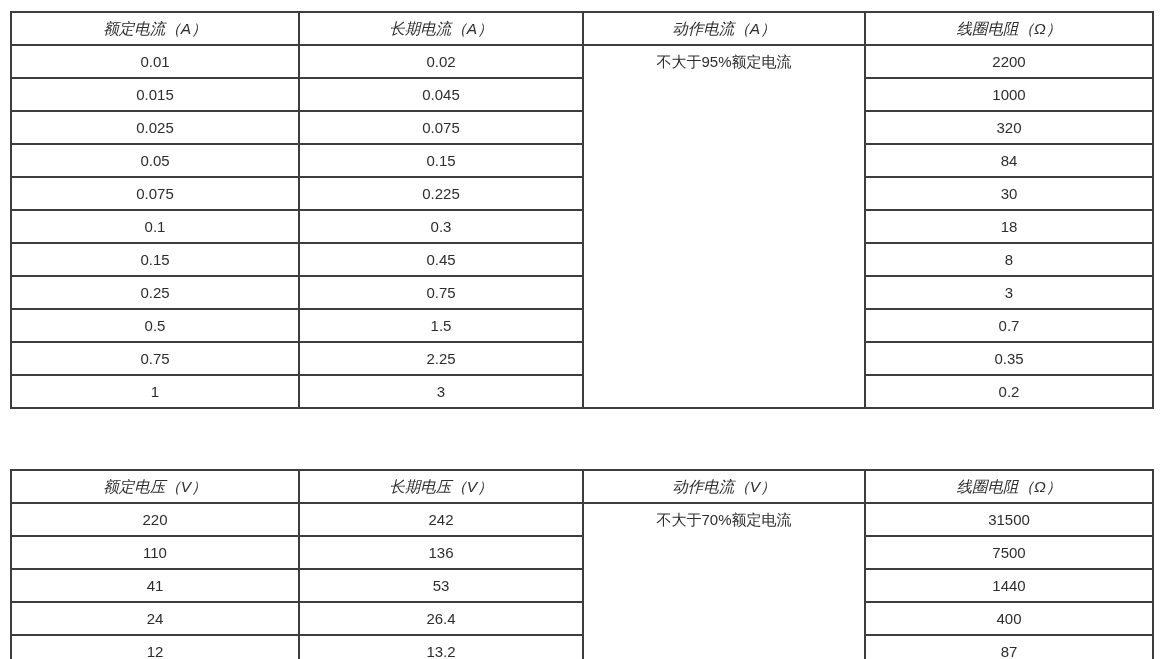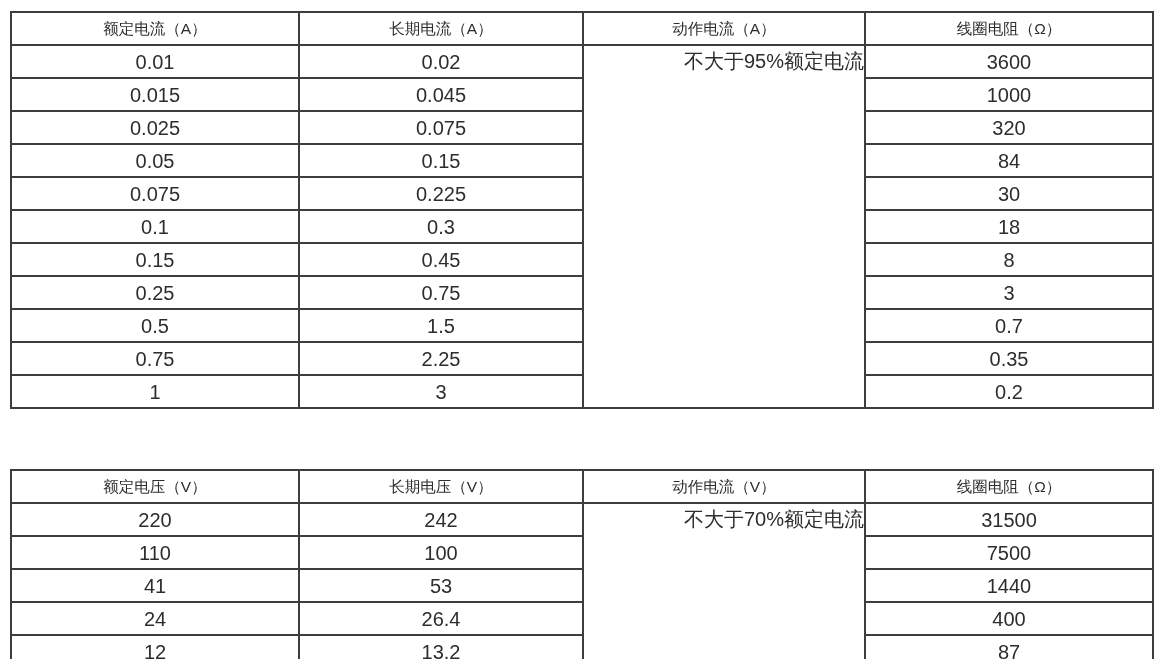--- a/index.html
+++ b/index.html
@@ -31,33 +31,33 @@
   table.spec-table.second {
     margin-top: 60px;
   }
   .spec-table th,
   .spec-table td {
     border: 2px solid #3d3d3d;
     height: 31px;
     padding: 0;
     text-align: center;
     vertical-align: middle;
-    font-size: 20px;
+    font-size: 15px;
     font-weight: 400;
     line-height: 1;
     background: #ffffff;
     overflow: hidden;
     white-space: nowrap;
   }
   .spec-table th {
     font-size: 15.5px;
+    font-style: italic;
   }
   .spec-table td.merged-cell {
     vertical-align: top;
-    text-align: right;
   }
   .spec-table td.merged-cell span {
     display: block;
     height: 31px;
     line-height: 31px;
   }
 </style>
 </head>
 <body>
 
@@ -77,21 +77,21 @@
           <th>线圈电阻（Ω）</th>
         </tr>
       </thead>
       <tbody>
         <tr>
           <td>0.01</td>
           <td>0.02</td>
           <td rowspan="11" class="merged-cell">
             <span>不大于95%额定电流</span>
           </td>
-          <td>3600</td>
+          <td>2200</td>
         </tr>
         <tr>
           <td>0.015</td>
           <td>0.045</td>
           <td>1000</td>
         </tr>
         <tr>
           <td>0.025</td>
           <td>0.075</td>
           <td>320</td>
@@ -157,21 +157,21 @@
         <tr>
           <td>220</td>
           <td>242</td>
           <td rowspan="5" class="merged-cell">
             <span>不大于70%额定电流</span>
           </td>
           <td>31500</td>
         </tr>
         <tr>
           <td>110</td>
-          <td>100</td>
+          <td>136</td>
           <td>7500</td>
         </tr>
         <tr>
           <td>41</td>
           <td>53</td>
           <td>1440</td>
         </tr>
         <tr>
           <td>24</td>
           <td>26.4</td>

